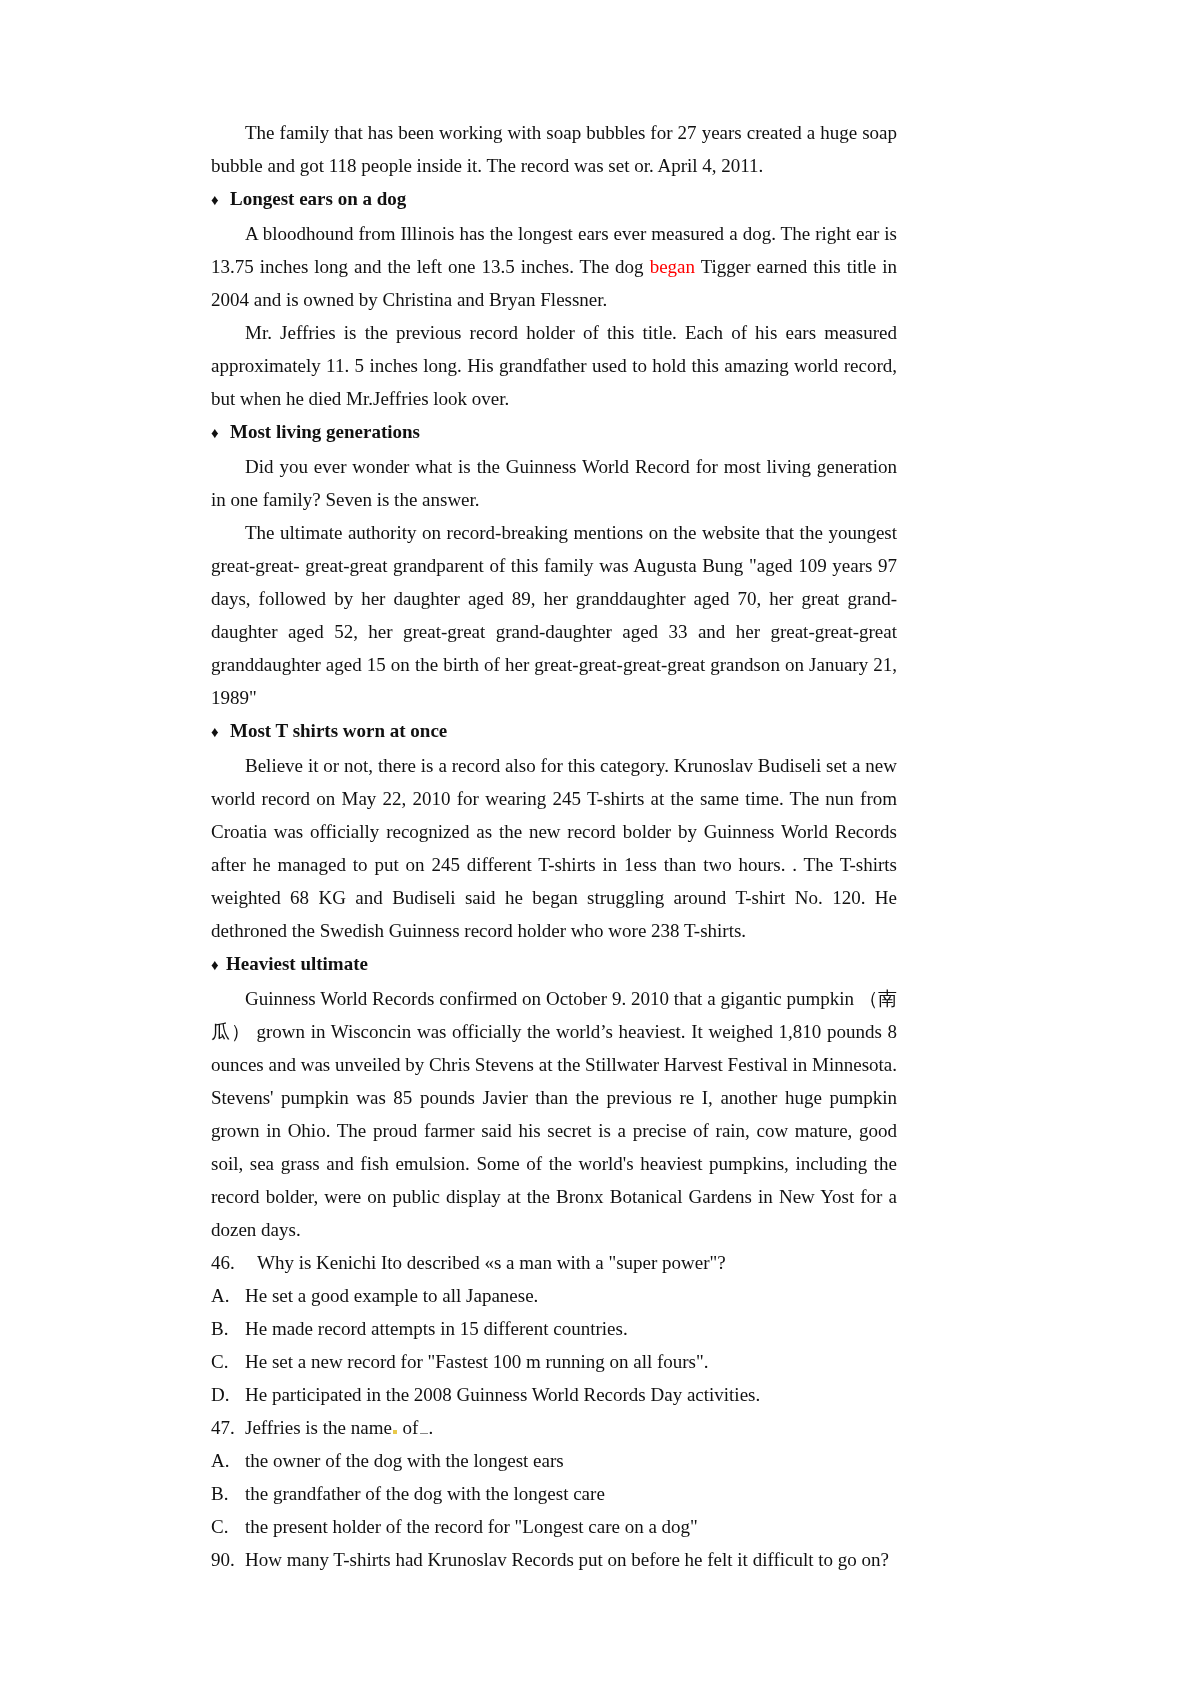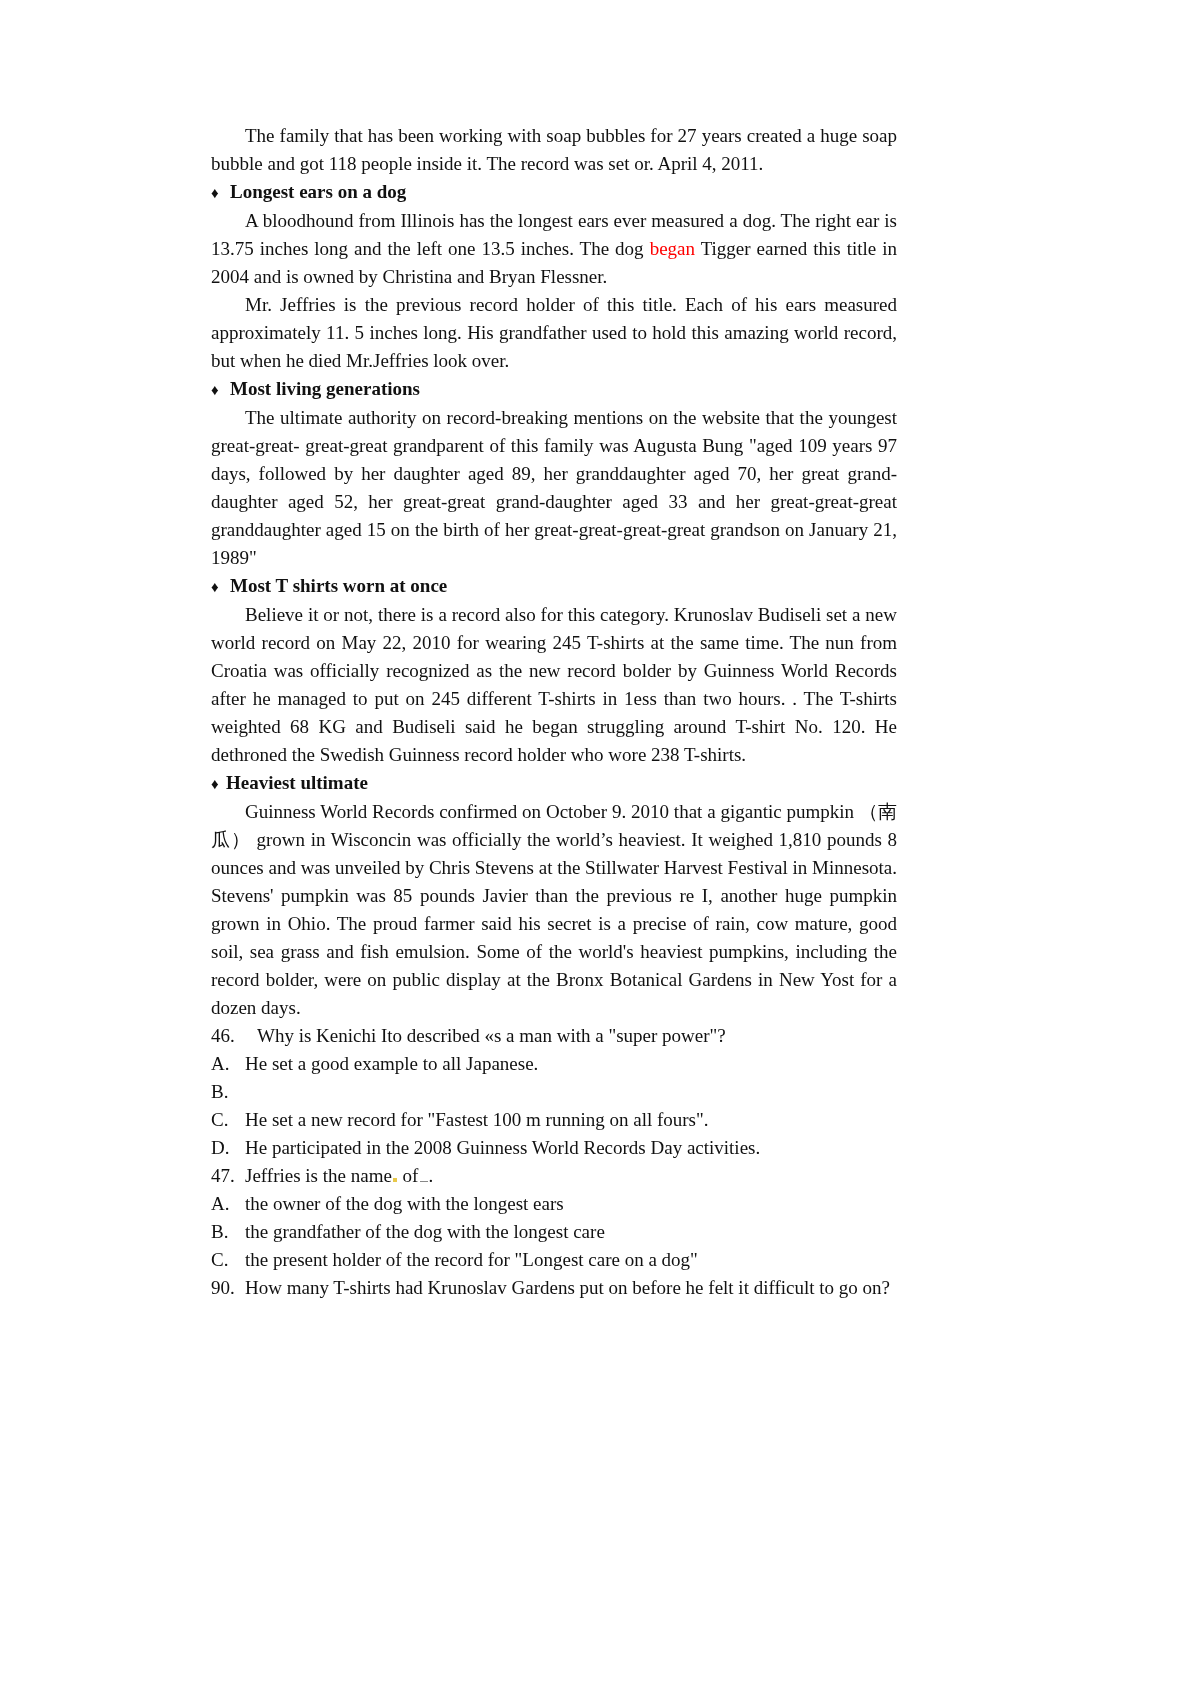--- a/index.html
+++ b/index.html
@@ -1,20 +1,20 @@
 <!DOCTYPE html>
 <html><head>
 <meta charset="utf-8">
 <style>
   html, body { margin: 0; padding: 0; background: #ffffff; }
   body { width: 1200px; height: 1698px; position: relative; overflow: hidden; }
   .page {
-    position: absolute; left: 211px; top: 122px; width: 686px;
+    position: absolute; left: 211px; top: 116px; width: 686px;
     font-family: "Liberation Serif", "DejaVu Serif", serif;
-    font-size: 19px; line-height: 28px; color: #111111;
+    font-size: 19px; line-height: 33px; color: #111111;
   }
   .p { margin: 0; text-align: justify; text-indent: 34px; }
   .p.noindent { text-indent: 0; }
   .heading { margin: 0; font-weight: bold; display: flex; align-items: baseline; }
   .diamond { display: inline-block; font-size: 15px; width: 19px; }
   .diamond.tight { width: 15px; }
   .red { color: #ff0000; }
   .q { margin: 0; display: flex; align-items: flex-end; }
   .q .num { display: inline-block; width: 34px; flex: 0 0 34px; }
   .q .num.wide { width: 46px; flex: 0 0 46px; }
@@ -35,20 +35,21 @@
     <span class="diamond">♦</span>
     <span>Longest ears on a dog</span>
   </div>
   <p class="p"><span>A bloodhound from Illinois has the longest ears ever measured a dog. The right ear is 13.75 inches long and the left one 13.5 inches. The dog </span><span class="red">began</span><span> Tigger earned this title in 2004 and is owned by Christina and Bryan Flessner.</span></p>
   <p class="p">Mr. Jeffries is the previous record holder of this title. Each of his ears measured approximately 11. 5 inches long. His grandfather used to hold this amazing world record, but when he died Mr.Jeffries look over.</p>
 
   <div class="heading">
     <span class="diamond">♦</span>
     <span>Most living generations</span>
   </div>
+  <p class="p">Did you ever wonder what is the Guinness World Record for most living generation in one family? Seven is the answer.</p>
   <p class="p">The ultimate authority on record-breaking mentions on the website that the youngest great-great- great-great grandparent of this family was Augusta Bung "aged 109 years 97 days, followed by her daughter aged 89, her granddaughter aged 70, her great grand-daughter aged 52, her great-great grand-daughter aged 33 and her great-great-great granddaughter aged 15 on the birth of her great-great-great-great grandson on January 21, 1989"</p>
 
   <div class="heading">
     <span class="diamond">♦</span>
     <span>Most T shirts worn at once</span>
   </div>
   <p class="p">Believe it or not, there is a record also for this category. Krunoslav Budiseli set a new world record on May 22, 2010 for wearing 245 T-shirts at the same time. The nun from Croatia was officially recognized as the new record bolder by Guinness World Records after he managed to put on 245 different T-shirts in 1ess than two hours. . The T-shirts weighted 68 KG and Budiseli said he began struggling around T-shirt No. 120. He dethroned the Swedish Guinness record holder who wore 238 T-shirts.</p>
 
   <div class="heading">
     <span class="diamond tight">♦</span>
@@ -59,20 +60,21 @@
   <div class="q">
     <span class="num wide">46.</span>
     <span class="txt">Why is Kenichi Ito described «s a man with a "super power"?</span>
   </div>
   <div class="opt">
     <span class="letter">A.</span>
     <span>He set a good example to all Japanese.</span>
   </div>
   <div class="opt">
     <span class="letter">B.</span>
+    <span>He made record attempts in 15 different countries.</span>
   </div>
   <div class="opt">
     <span class="letter">C.</span>
     <span>He set a new record for "Fastest 100 m running on all fours".</span>
   </div>
   <div class="opt">
     <span class="letter">D.</span>
     <span>He participated in the 2008 Guinness World Records Day activities.</span>
   </div>
 
@@ -88,16 +90,16 @@
     <span class="letter">B.</span>
     <span>the grandfather of the dog with the longest care</span>
   </div>
   <div class="opt">
     <span class="letter">C.</span>
     <span>the present holder of the record for "Longest care on a dog"</span>
   </div>
 
   <div class="q">
     <span class="num">90.</span>
-    <span class="txt">How many T-shirts had Krunoslav Gardens put on before he felt it difficult to go on?</span>
+    <span class="txt">How many T-shirts had Krunoslav Records put on before he felt it difficult to go on?</span>
   </div>
 
 </div>
 
 </body></html>

